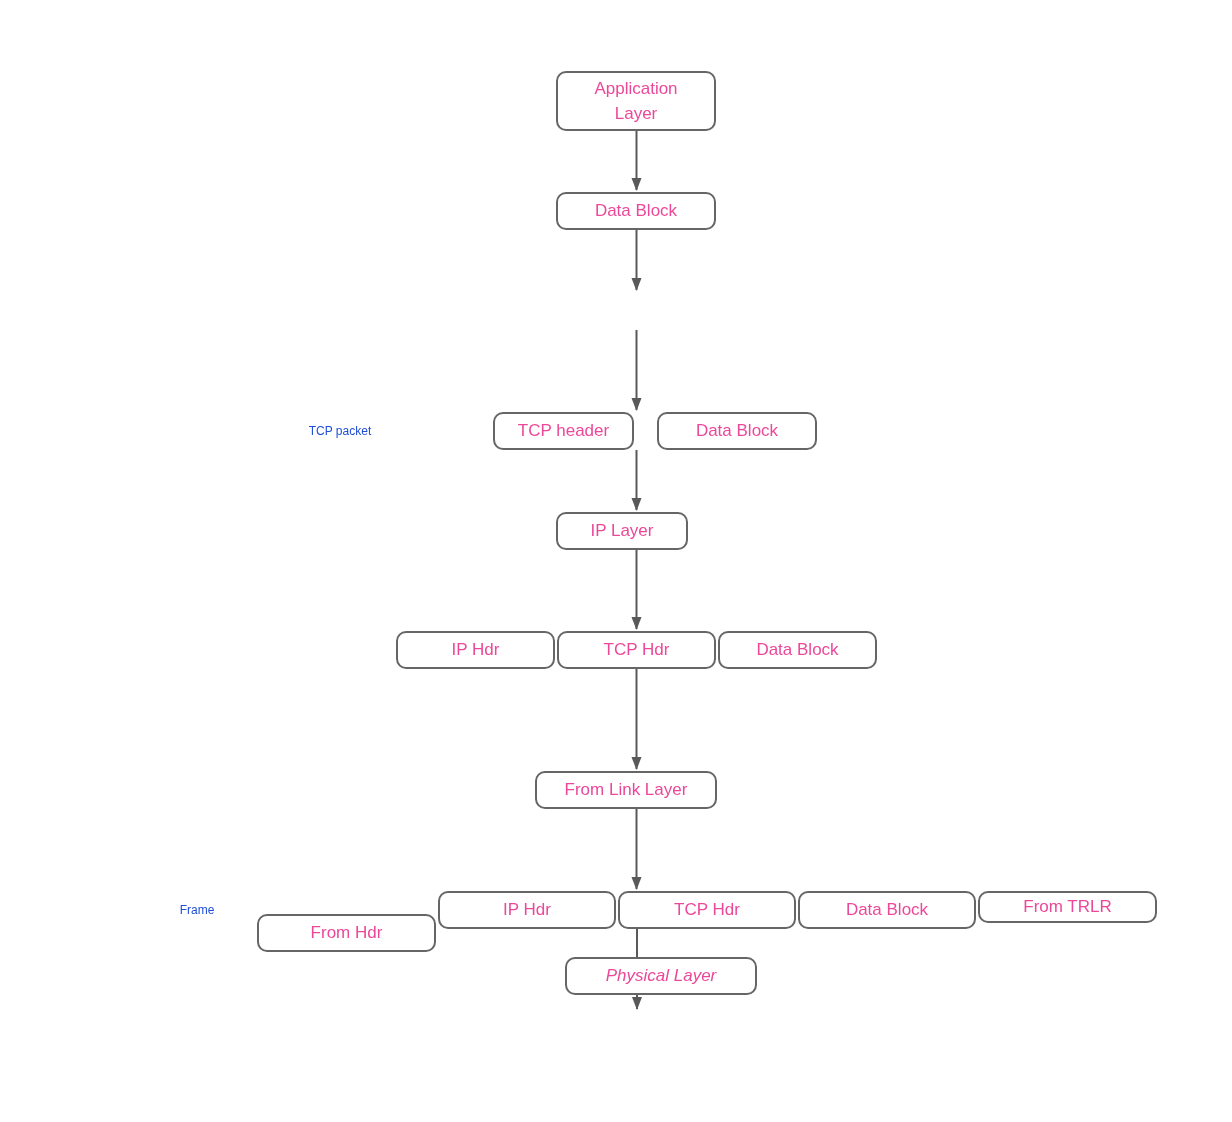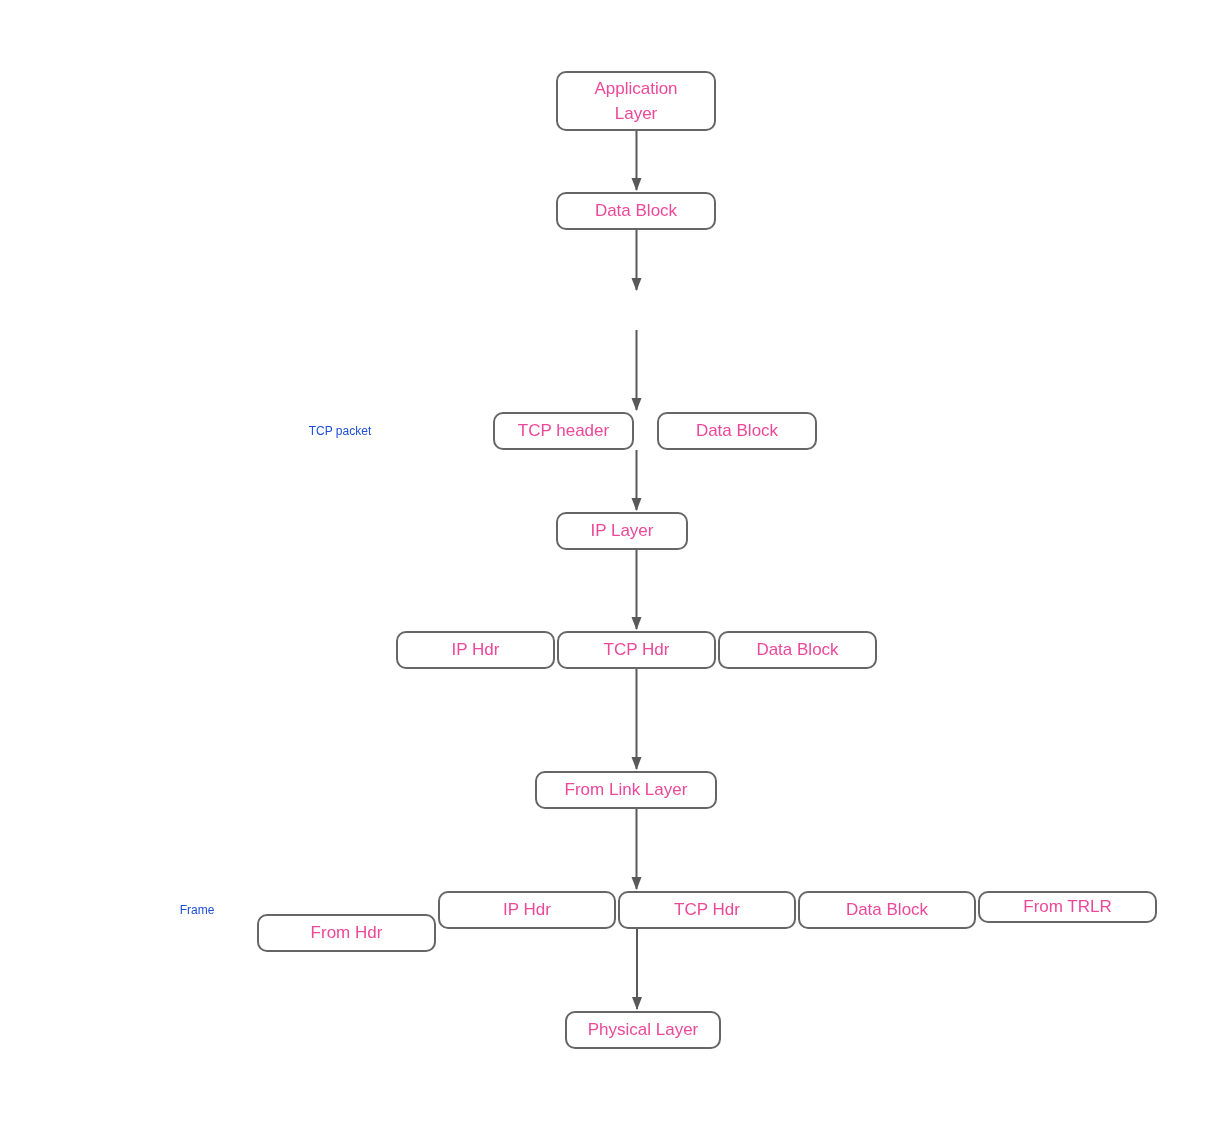--- a/index.html
+++ b/index.html
@@ -89,15 +89,15 @@
 
   <div class="node" style="left:535px; top:771px; width:182px; height:38px;">From Link Layer</div>
 
   <div class="row-label" style="left:117px; top:891px; width:160px; height:38px;">Frame</div>
   <div class="node" style="left:257px; top:891px; width:179px; height:38px;margin-top:23px;">From Hdr</div>
   <div class="node" style="left:438px; top:891px; width:178px; height:38px;">IP Hdr</div>
   <div class="node" style="left:618px; top:891px; width:178px; height:38px;">TCP Hdr</div>
   <div class="node" style="left:798px; top:891px; width:178px; height:38px;">Data Block</div>
   <div class="node" style="left:978px; top:891px; width:179px; height:32px;">From TRLR</div>
 
-  <div class="node" style="left:565px; top:1011px; width:156px; height:38px;">Physical Layer</div>
+  <div class="node" style="left:565px; top:957px; width:192px; height:38px;font-style:italic;">Physical Layer</div>
 
 </div>
 
 </body></html>

